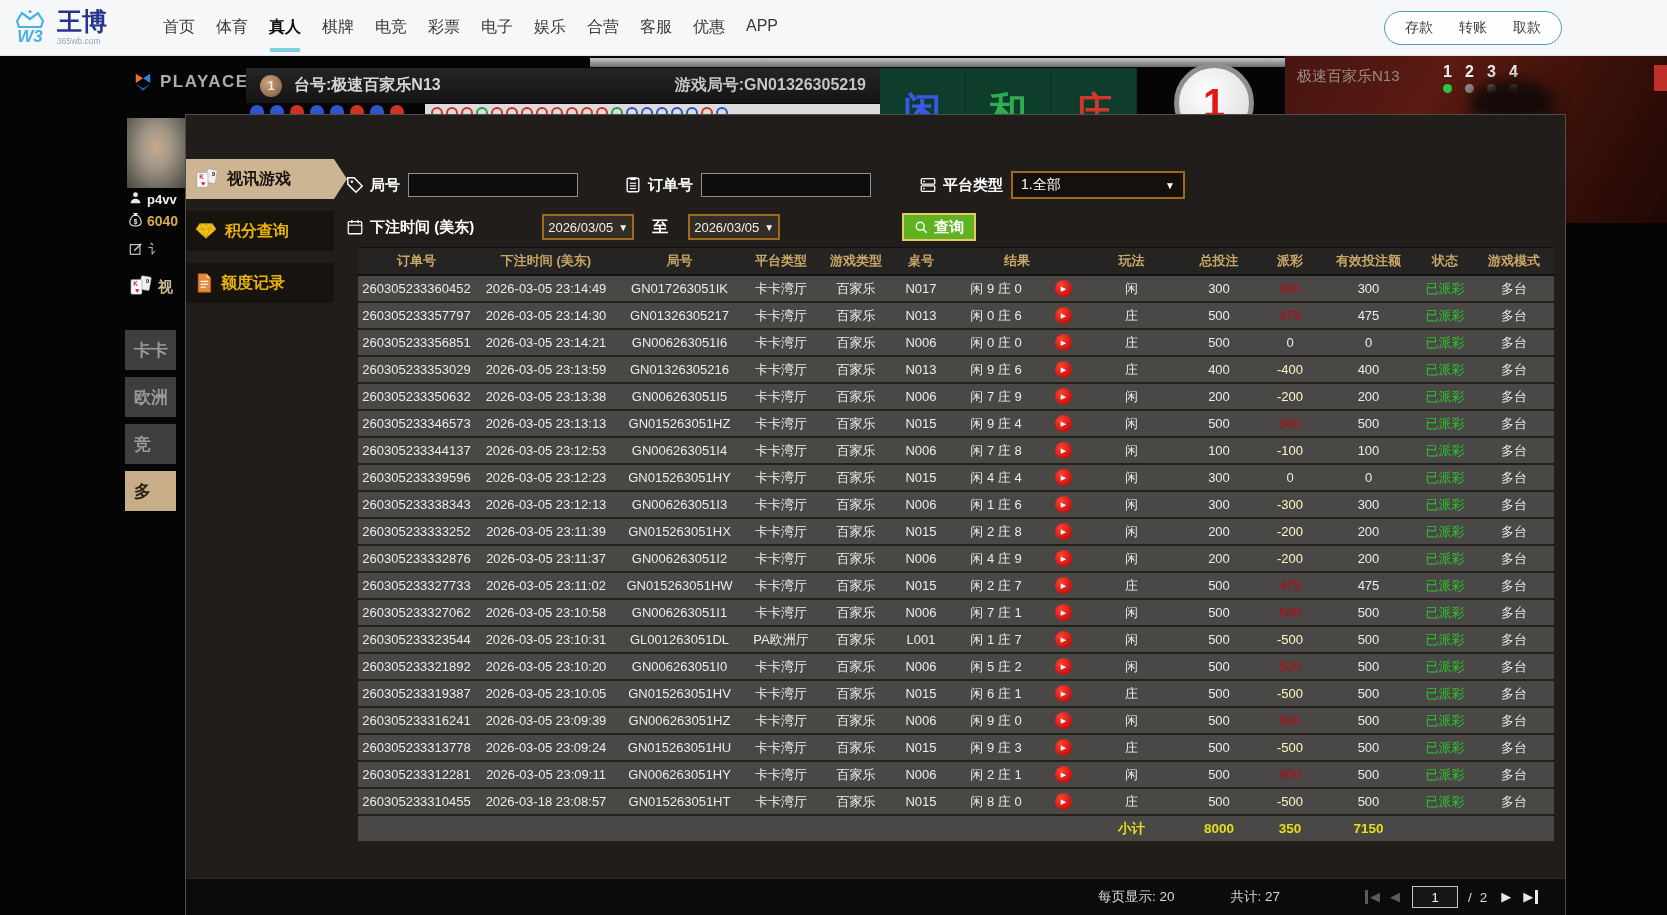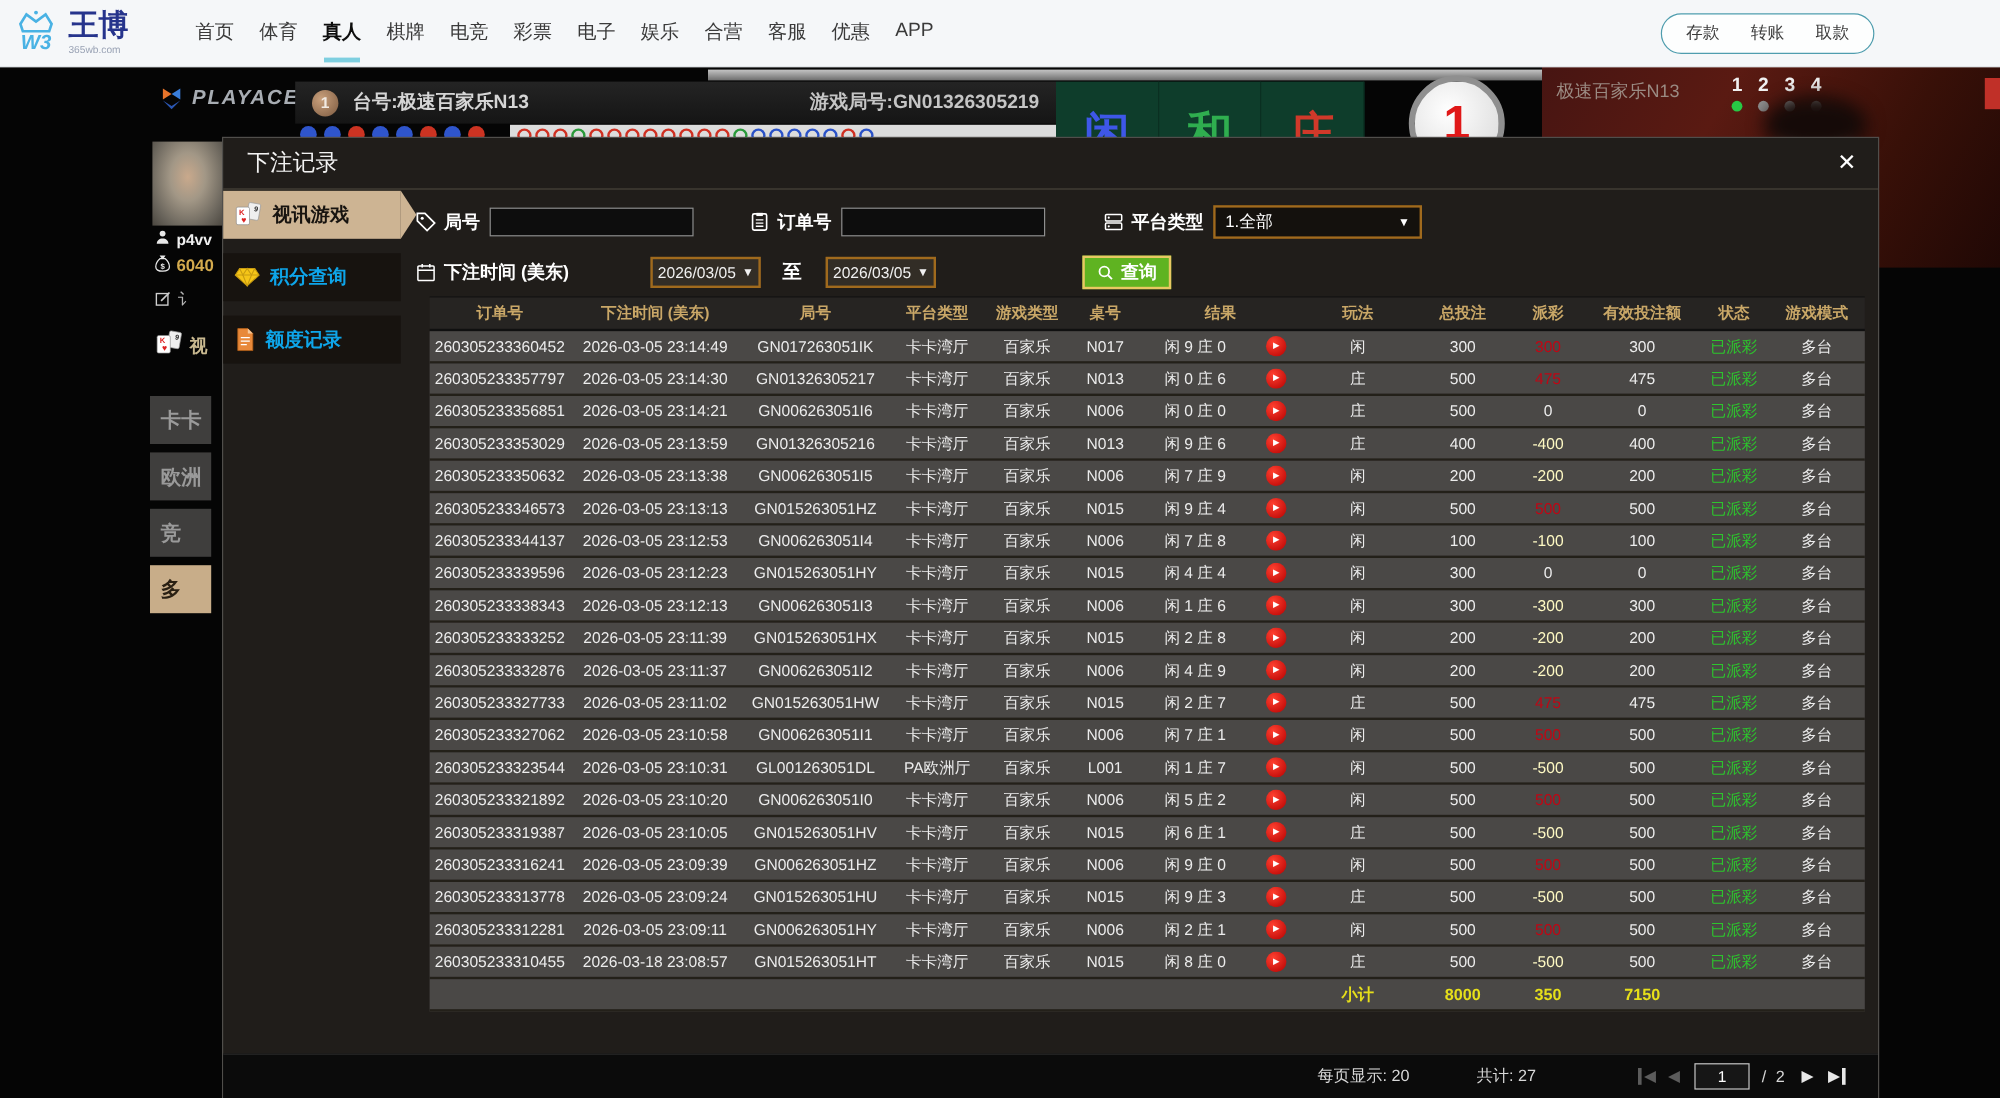--- a/index.html
+++ b/index.html
@@ -20,21 +20,21 @@
         bottom:-14px;width:30px;height:4px;background:#7ecfe0;}
   .wallet{margin-left:auto;margin-right:105px;border:1px solid #4f9dae;border-radius:17px;
           padding:7px 20px;display:flex;gap:26px;background:#fdfefe;}
   .wallet-btn{font-size:14px;color:#3c3c3c;cursor:pointer;white-space:nowrap;}
 
   
   .game-bg{position:absolute;top:55px;left:0;width:1667px;height:860px;background:#050505;}
   .top-silver{position:absolute;left:590px;top:3px;width:1077px;height:9px;
               background:linear-gradient(#c4c4c4,#6e6e6e);}
   .pa-logo{position:absolute;left:133px;top:16px;display:flex;align-items:center;gap:7px;}
-  .pa-logo span{color:#a8adb3;font-weight:bold;font-size:17px;letter-spacing:1.5px;font-style:italic;}
+  .pa-logo span{color:#a8adb3;font-weight:bold;font-size:17px;letter-spacing:1.5px;}
   .table-bar{position:absolute;left:246px;top:13px;width:634px;height:35px;
              background:linear-gradient(#242424,#151515);display:flex;align-items:center;}
   .t-badge{width:22px;height:22px;border-radius:50%;margin-left:14px;flex:none;
            background:radial-gradient(circle at 35% 35%,#c9a07c,#7c5a40);
            color:#f2eae2;font-size:13px;font-weight:bold;display:flex;align-items:center;justify-content:center;}
   .t-label{color:#d5d5d5;font-weight:bold;font-size:16px;margin-left:12px;white-space:nowrap;}
   .t-round{color:#c5c5c5;font-weight:bold;font-size:16px;margin-left:auto;margin-right:14px;white-space:nowrap;}
   .road-badges{position:absolute;left:250px;top:50px;display:flex;gap:6px;}
   .rb{width:14px;height:14px;border-radius:50%;}
   .rb.blue{background:#2f55cc;} .rb.red{background:#cc3322;}
@@ -78,21 +78,21 @@
 
   
   .modal{position:absolute;left:186px;top:115px;width:1379px;height:800px;background:#201d1a;
          z-index:10;box-shadow:0 0 0 1px #504e4b;}
   .m-header{position:absolute;top:0;left:0;right:0;height:42px;border-bottom:1px solid #4a443b;
             display:flex;align-items:center;}
   .m-title{margin-left:20px;font-size:19px;color:#f2f2f2;}
   .m-close{margin-left:auto;margin-right:18px;color:#fff;font-size:19px;cursor:pointer;}
   .m-side{position:absolute;left:0;top:42px;width:148px;}
   .side-item{position:relative;height:40px;margin-top:12px;background:#17130f;display:flex;align-items:center;
-             gap:8px;padding-left:9px;color:#0ea5e9;font-size:16px;font-weight:bold;cursor:pointer;}
+             gap:8px;padding-left:9px;color:#eab308;font-size:16px;font-weight:bold;cursor:pointer;}
   .side-item:first-child{margin-top:2px;}
   .side-item.active{background:#cdb493;color:#17130f;}
   .side-item.active::after{content:'';position:absolute;right:-13px;top:0;
         border-top:20px solid transparent;border-bottom:20px solid transparent;border-left:13px solid #cdb493;}
   .side-ic{display:flex;flex:none;}
 
   .filters{position:absolute;left:160px;top:42px;right:10px;}
   .f-row{display:flex;align-items:center;height:28px;margin-top:14px;}
   .f-ic{display:flex;flex:none;}
   .f-label{color:#fff;font-weight:bold;font-size:15px;margin-left:6px;white-space:nowrap;}
@@ -299,24 +299,20 @@
     </div>
     <div class="halls" id="halls">
         <div class="hall">卡卡</div>
         <div class="hall">欧洲</div>
         <div class="hall">竞</div>
         <div class="hall active">多</div>
       </div>
   </div>
 
   <div class="modal">
-    <div class="m-header">
-      <span class="m-title">下注记录</span>
-      <span class="m-close">✕</span>
-    </div>
 
     <aside class="m-side" id="modal-sidebar">
         <div class="side-item active">
           <span class="side-ic">
             <svg viewBox="0 0 26 24" width="24" height="22">
               <g transform="rotate(10 18 10)">
                 <rect x="12" y="1.5" width="11" height="15" rx="1.5" fill="#efefef" stroke="#999" stroke-width="0.6"></rect>
                 <text x="19.5" y="8.5" font-size="6.5" font-weight="bold" fill="#222" text-anchor="middle">9</text>
               </g>
               <rect x="2" y="5" width="12" height="16" rx="1.5" fill="#fff" stroke="#888" stroke-width="0.6"></rect>

